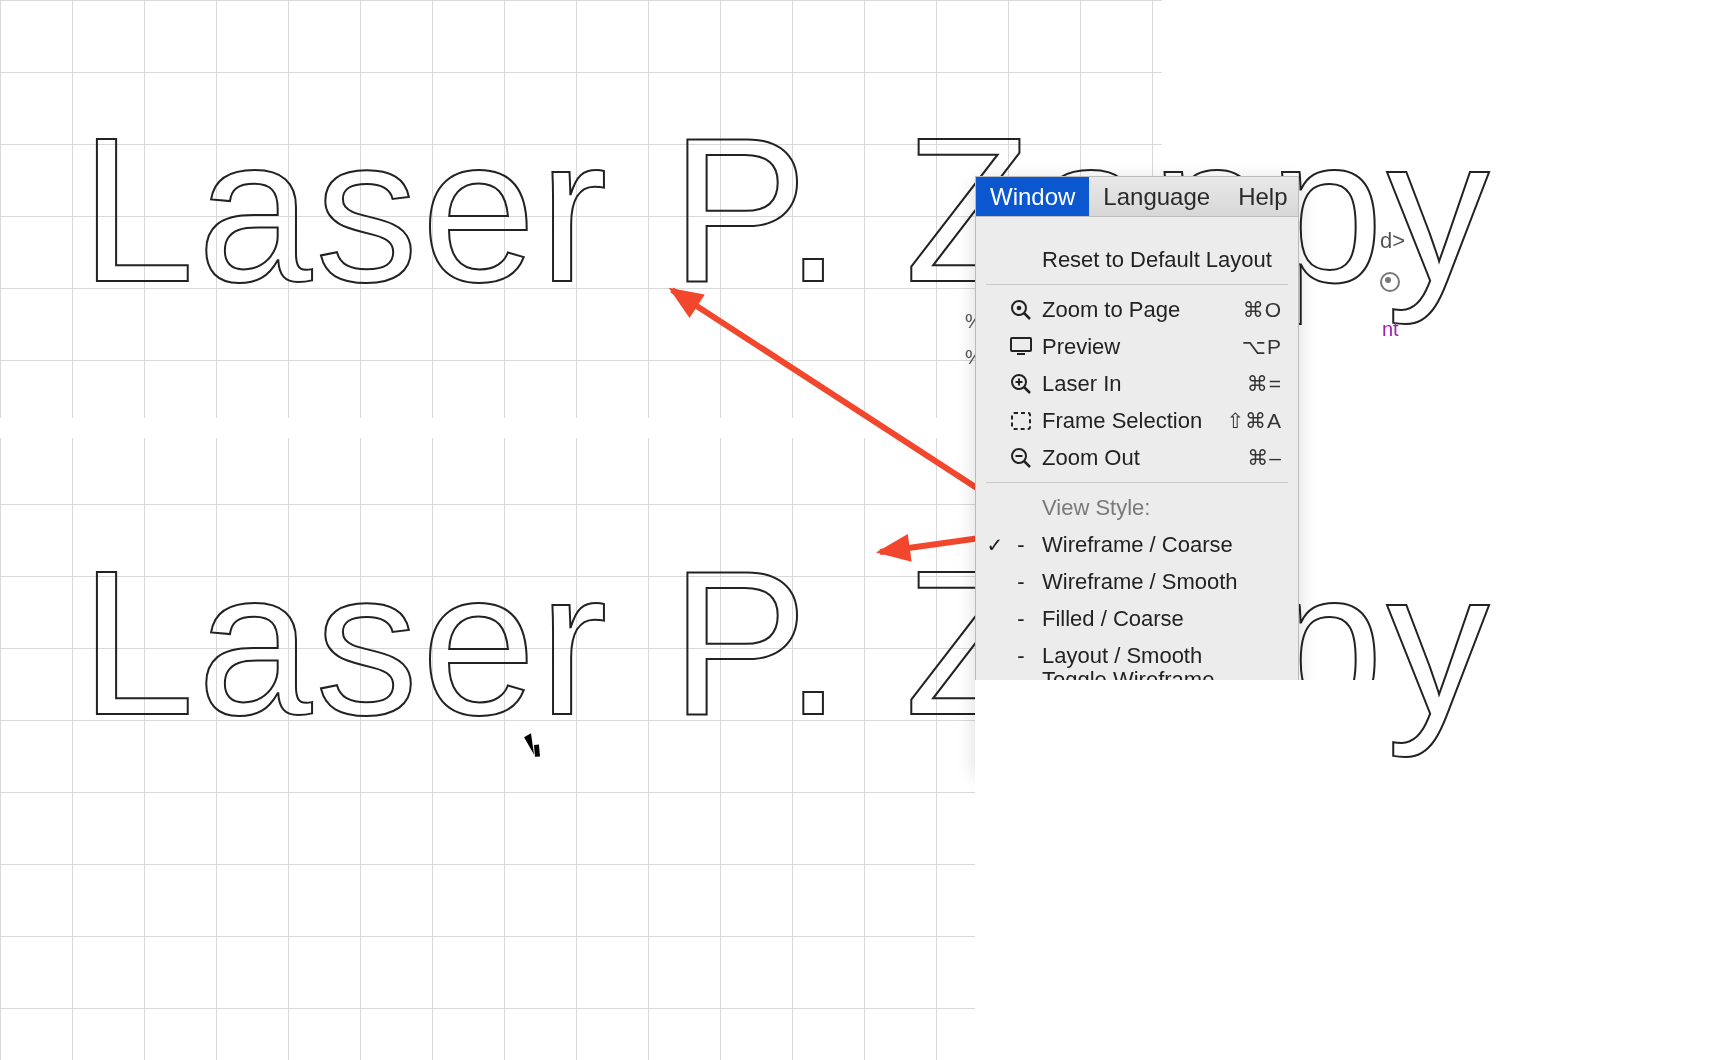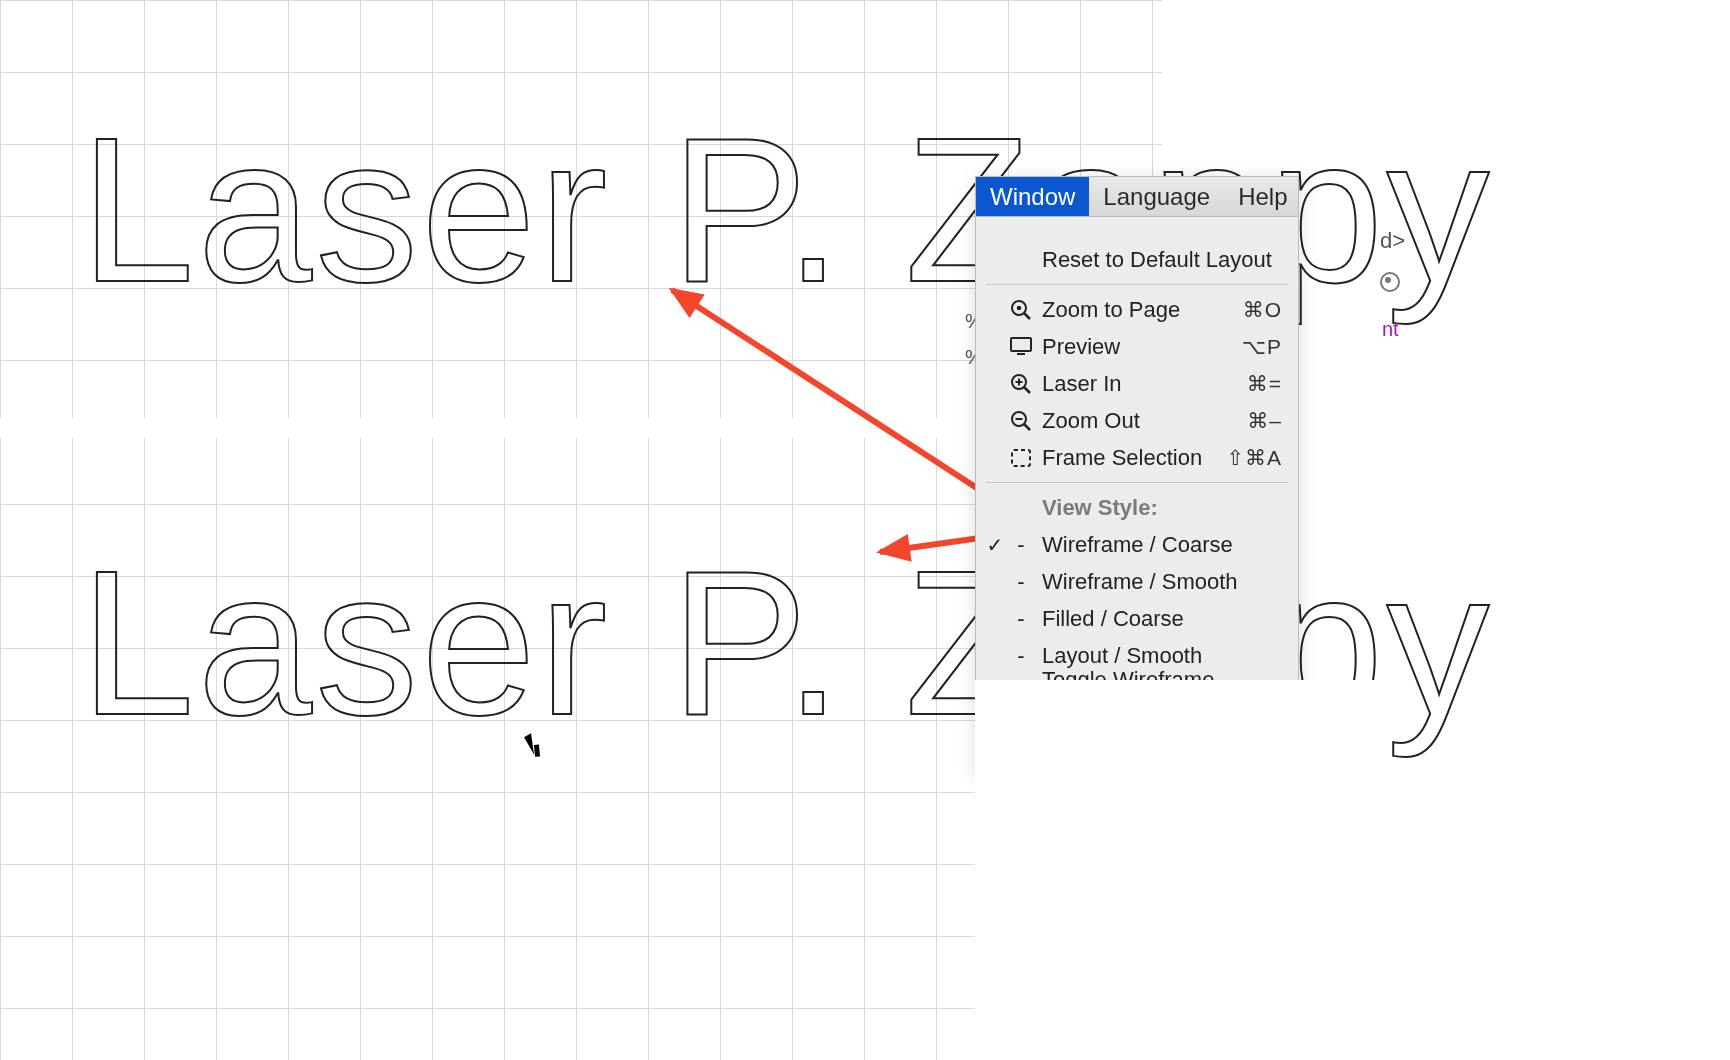--- a/index.html
+++ b/index.html
@@ -90,21 +90,21 @@
     display: flex; align-items: center;
     height: 37px;
     padding: 0 16px 0 8px;
     font-size: 22px;
     color: #222;
   }
   .mi .mark { width: 22px; text-align: center; font-size: 20px; color:#222; }
   .mi .iconw { width: 30px; display:flex; align-items:center; justify-content:center; }
   .mi .lbl { flex: 1; padding-left: 6px; }
   .mi .sc  { color: #333; font-size: 21px; letter-spacing: 1px; }
-  .mi.header { color: #7a7a7a; font-weight: bold; }
+  .mi.header { color: #7a7a7a; }
   .sep { height:1px; background:#c9c9c9; margin:6px 10px; }
   .cutoff { position:absolute; left:975px; top:680px; width:405px; height:380px; background:#fff; z-index:6; }
   
   .peek1 { position:absolute; left:1380px; top:228px; font-size:22px; color:#555; }
   .peek2 { position:absolute; left:1380px; top:272px; width:20px; height:20px; border:2px solid #777; border-radius:50%; }
   .peek2::after{content:"";position:absolute;left:3px;top:3px;width:6px;height:6px;border-radius:50%;background:#777;}
   .peek3 { position:absolute; left:965px; top:310px; font-size:20px; color:#555; }
   .peek3b{ position:absolute; left:965px; top:346px; font-size:20px; color:#555; }
   .peek4 { position:absolute; left:1382px; top:318px; font-size:20px; color:#a21caf; }
   .cursor {
@@ -191,41 +191,41 @@
             <line x1="5.5" y1="9" x2="12.5" y2="9" stroke="#222" stroke-width="2"></line>
           </svg>
       </span>
       <span class="lbl">Laser In</span>
       <span class="sc">⌘=</span>
     </div>
 
     <div class="mi">
       <span class="mark"></span>
       <span class="iconw">
+        <svg width="22" height="20" viewBox="0 0 22 20">
+            <rect x="2" y="2" width="18" height="16" rx="2" fill="none" stroke="#222" stroke-width="2" stroke-dasharray="4 3"></rect>
+          </svg>
+      </span>
+      <span class="lbl">Frame Selection</span>
+      <span class="sc">⇧⌘A</span>
+    </div>
+
+    <div class="mi">
+      <span class="mark"></span>
+      <span class="iconw">
         <svg width="22" height="22" viewBox="0 0 22 22">
             <circle cx="9" cy="9" r="7" fill="none" stroke="#222" stroke-width="2"></circle>
             <line x1="14" y1="14" x2="20" y2="20" stroke="#222" stroke-width="2.5"></line>
             <line x1="5.5" y1="9" x2="12.5" y2="9" stroke="#222" stroke-width="2"></line>
           </svg>
       </span>
       <span class="lbl">Zoom Out</span>
       <span class="sc">⌘–</span>
     </div>
 
-    <div class="mi">
-      <span class="mark"></span>
-      <span class="iconw">
-        <svg width="22" height="20" viewBox="0 0 22 20">
-            <rect x="2" y="2" width="18" height="16" rx="2" fill="none" stroke="#222" stroke-width="2" stroke-dasharray="4 3"></rect>
-          </svg>
-      </span>
-      <span class="lbl">Frame Selection</span>
-      <span class="sc">⇧⌘A</span>
-    </div>
-
     <div class="sep"></div>
 
     <div class="mi header">
       <span class="mark"></span>
         <span class="iconw"></span>
       <span class="lbl">View Style:</span>
     </div>
 
     <div class="mi">
       <span class="mark">✓</span>

